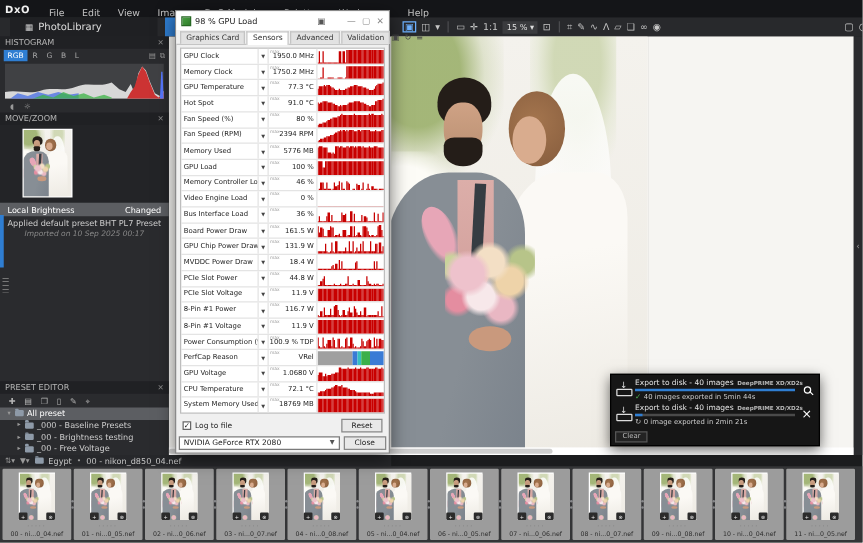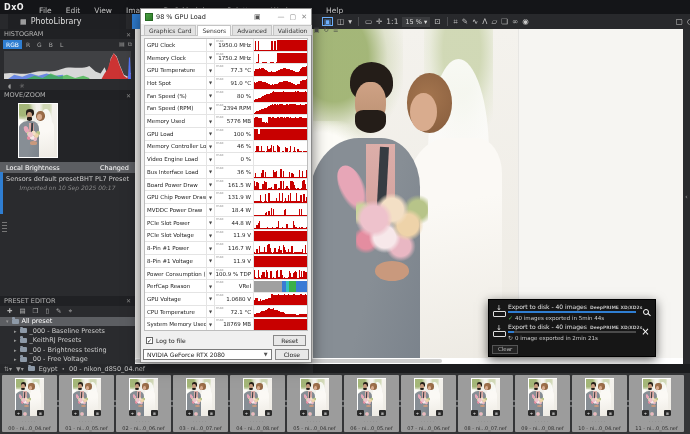--- a/index.html
+++ b/index.html
@@ -336,21 +336,21 @@
           <div class="wa wa-hands"></div>
         </div>
       </div>
   </div>
   <div id="history-rows">
       <div class="hist-row hl">
         <span>Local Brightness</span>
         <span>Changed</span>
       </div>
       <div class="hist-row">
-        <span>Sensors default preset</span>
+        <span>Applied default preset</span>
         <span>BHT PL7 Preset</span>
       </div>
     </div>
   <div class="hist-note">Imported on 10 Sep 2025 00:17</div>
   <div class="panel-fill"></div>
   <div class="panel-header">
     <span>PRESET EDITOR</span>
     <span class="x">✕</span>
   </div>
   <div class="preset-icons" id="preset-icons">
@@ -364,25 +364,20 @@
   <div id="preset-tree">
       <div class="tree-row selected">
         <span class="tree-arrow">▾</span>
         <span class="folder-ic"></span>
         <span>All preset</span>
       </div>
       <div class="tree-row child">
         <span class="tree-arrow">▸</span>
         <span class="folder-ic"></span>
         <span>_000 - Baseline Presets</span>
-      </div>
-      <div class="tree-row child">
-        <span class="tree-arrow">▸</span>
-        <span class="folder-ic"></span>
-        <span>_KeithRJ Presets</span>
       </div>
       <div class="tree-row child">
         <span class="tree-arrow">▸</span>
         <span class="folder-ic"></span>
         <span>_00 - Brightness testing</span>
       </div>
       <div class="tree-row child">
         <span class="tree-arrow">▸</span>
         <span class="folder-ic"></span>
         <span>_00 - Free Voltage</span>

